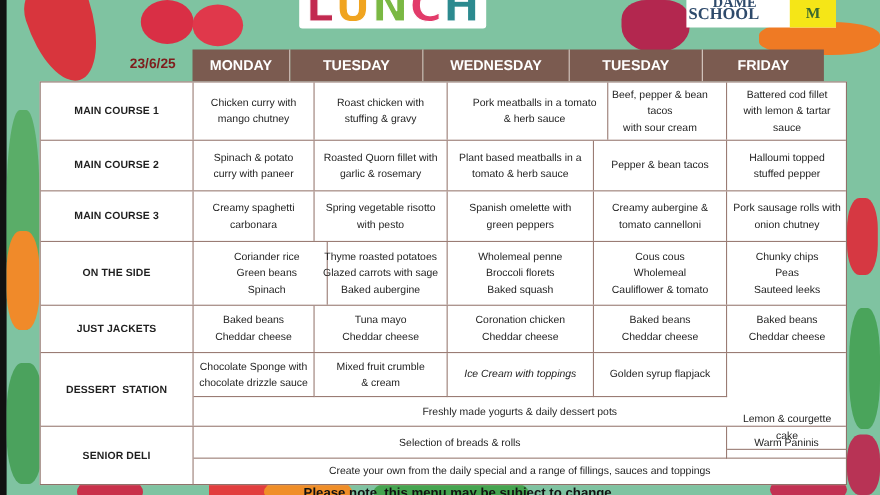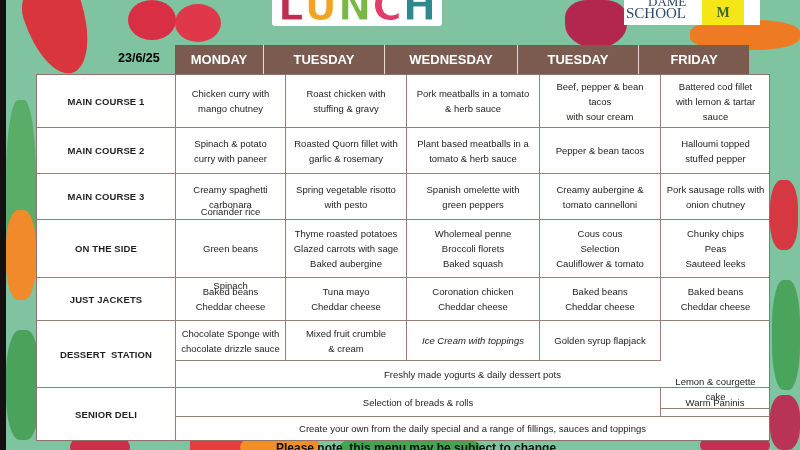--- a/index.html
+++ b/index.html
@@ -38,34 +38,34 @@
     .lunch-title span {
       font-family: "DejaVu Sans", sans-serif;
       font-weight: bold; font-size: 40px; line-height: 40px;
       -webkit-text-stroke: 1px #fff;
     }
     .school-logo {
       position: absolute; left: 624px; top: 0; width: 136px; height: 25px;
       background: #fff; display: flex;
     }
     .school-text {
-      width: 78px; text-align: left; padding-left: 2px;
-      font-family: "Liberation Serif", serif; color: #2e4a6b; font-size: 15px; line-height: 12px;
+      width: 94px; text-align: left; padding-left: 2px;
+      font-family: "Liberation Serif", serif; color: #2e4a6b; font-size: 15px; line-height: 12px; font-weight: bold;
     }
     .school-text .dame { display: block; font-size: 13px; line-height: 10px; margin-top: -3px; padding-left: 22px; }
     .school-crest {
       width: 42px; height: 25px; background: #f5e617;
       display: flex; align-items: center; justify-content: center;
       color: #3b6a2f; font-weight: bold; font-size: 14px;
       font-family: "Liberation Serif", serif;
     }
 
     .date-label {
       position: absolute; left: 118px; top: 51px; width: 56px;
-      color: #000000; font-weight: bold; font-size: 12.5px; text-align: left;
+      color: #7f1d1d; font-weight: bold; font-size: 12.5px; text-align: left;
     }
 
     
     .menu { position: absolute; left: 36px; top: 45px; width: 734px; }
     .hdr-row {
       position: absolute; top: 0; left: 139px; height: 29px; display: flex;
     }
     .hdr-cell {
       background: #7b5b50; color: #fff; font-weight: bold; font-size: 13px;
       display: flex; align-items: center; justify-content: center;
@@ -157,21 +157,21 @@
   <div class="row" style="top: 0px; height: 53px;">
         <div class="lbl">MAIN COURSE 1</div>
         <div class="cell" style="left: 139px; width: 110px;">
           <div>Chicken curry with</div>
           <div>mango chutney</div>
         </div>
         <div class="cell" style="left: 249px; width: 121px;">
           <div>Roast chicken with</div>
           <div>stuffing &amp; gravy</div>
         </div>
-        <div class="cell" style="left: 370px; width: 133px;">
+        <div class="cell" style="left: 383px; width: 133px;">
           <div>Pork meatballs in a tomato</div>
           <div>&amp; herb sauce</div>
         </div>
         <div class="cell" style="left: 503px; width: 121px;">
           <div>Beef, pepper &amp; bean tacos</div>
           <div>with sour cream</div>
         </div>
         <div class="cell last" style="left: 624px; width: 109px;">
           <div>Battered cod fillet</div>
           <div>with lemon &amp; tartar</div>
@@ -218,38 +218,38 @@
           <div>Spanish omelette with</div>
           <div>green peppers</div>
         </div>
         <div class="cell last" style="left: 624px; width: 109px;">
           <div>Pork sausage rolls with</div>
           <div>onion chutney</div>
         </div>
       </div>
       <div class="row" style="top: 145px; height: 58px;">
         <div class="lbl">ON THE SIDE</div>
-        <div class="cell" style="left: 139px; width: 110px; gap: 22px;">
+        <div class="cell" style="left: 151px; width: 110px;">
           <div>Coriander rice</div>
           <div>Green beans</div>
           <div>Spinach</div>
         </div>
         <div class="cell" style="left: 249px; width: 121px;">
           <div>Thyme roasted potatoes</div>
           <div>Glazed carrots with sage</div>
           <div>Baked aubergine</div>
         </div>
         <div class="cell" style="left: 370px; width: 133px;">
           <div>Wholemeal penne</div>
           <div>Broccoli florets</div>
           <div>Baked squash</div>
         </div>
         <div class="cell" style="left: 503px; width: 121px;">
           <div>Cous cous</div>
-          <div>Selection</div>
+          <div>Wholemeal</div>
           <div>Cauliflower &amp; tomato</div>
         </div>
         <div class="cell last" style="left: 624px; width: 109px;">
           <div>Chunky chips</div>
           <div>Peas</div>
           <div>Sauteed leeks</div>
         </div>
       </div>
       <div class="row" style="top: 203px; height: 43px;">
         <div class="lbl">JUST JACKETS</div>

